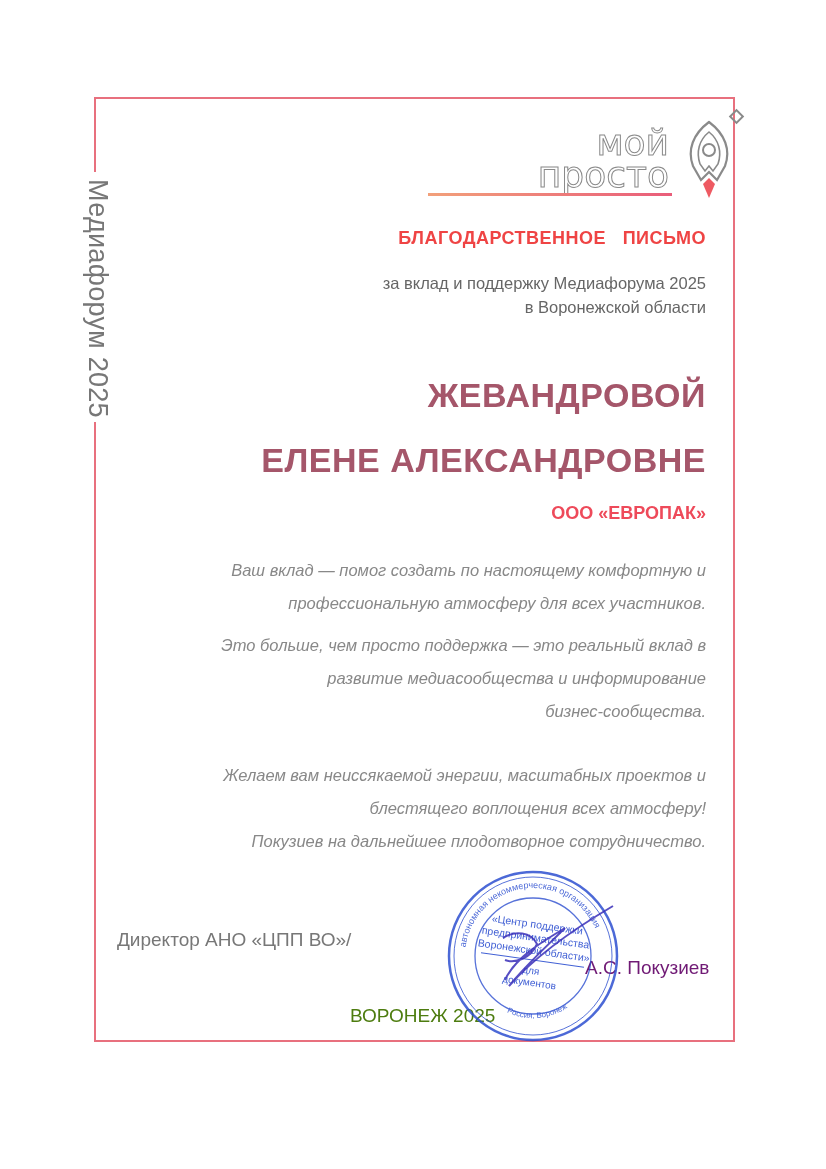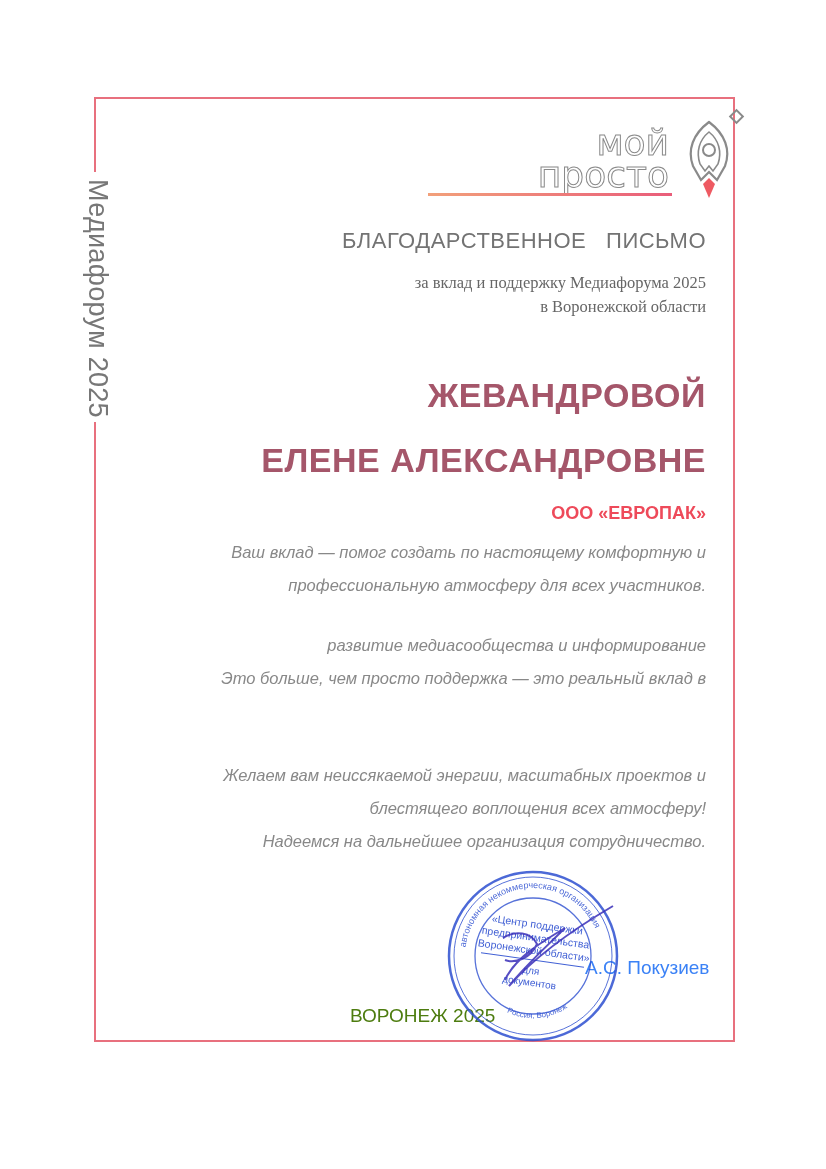--- a/index.html
+++ b/index.html
@@ -28,48 +28,48 @@
     -webkit-text-stroke: 1px #8a8a8a; font-family: "DejaVu Sans", sans-serif; letter-spacing: 0px;
   }
   .logo-word.w1 { top: 18px; }
   .logo-word.w2 { top: 50px; }
   .logo-icon { position: absolute; right: 0; top: 0; width: 66px; height: 92px; }
   .logo-line {
     position: absolute; left: 428px; top: 193px; width: 244px; height: 3px;
     background: linear-gradient(90deg, #f2a07a, #e95d7a);
   }
   .title {
-    position: absolute; right: 120px; top: 228px; font-size: 22px; font-weight: normal;
-    color: #737373; letter-spacing: 0.5px; white-space: pre;
+    position: absolute; right: 120px; top: 228px; font-size: 18px; font-weight: bold;
+    color: #ef4444; letter-spacing: 0.5px; white-space: pre;
   }
   .subtitle {
     position: absolute; right: 120px; top: 271px; text-align: right;
-    font-size: 16.5px; line-height: 24px; color: #666; font-family: Liberation Serif, serif;
+    font-size: 16.5px; line-height: 24px; color: #666;
   }
   .name {
     position: absolute; right: 120px; font-size: 34px; font-weight: bold; color: #a5566a;
     letter-spacing: 0.5px;
   }
   .name.n1 { top: 376px; text-align: right; }
   .name.n2 { top: 441px; }
   .org {
     position: absolute; right: 120px; top: 503px; font-size: 18px; font-weight: bold; color: #ee4a5a;
   }
   .para {
     position: absolute; right: 120px; text-align: right; font-style: italic;
     font-size: 16.5px; line-height: 33px; color: #888;
   }
-  .para.p1 { top: 536px; }
+  .para.p1 { top: 554px; }
   .para.p2 { top: 629px; }
   .para.p3 { top: 759px; }
   .sig {
     position: absolute; left: 117px; top: 926px; font-size: 19px; line-height: 28px; color: #777;
   }
   .sig-name {
-    position: absolute; left: 585px; top: 954px; font-size: 19px; line-height: 28px; color: #3b82f6;
+    position: absolute; left: 585px; top: 954px; font-size: 19px; line-height: 28px; color: #701a75;
   }
   .city {
     position: absolute; left: 350px; top: 1005px; font-size: 19px; color: #4d7c0f;
   }
   .stamp { position: absolute; left: 445px; top: 868px; width: 176px; height: 176px; }
 </style>
 </head>
 <body>
 
 <div class="frame"></div>
@@ -99,30 +99,32 @@
 
 <div class="name n1">ЖЕВАНДРОВОЙ</div>
 <div class="name n2">ЕЛЕНЕ АЛЕКСАНДРОВНЕ</div>
 <div class="org">ООО «ЕВРОПАК»</div>
 
 <div class="para p1">
   <div>Ваш вклад — помог создать по настоящему комфортную и</div>
   <div>профессиональную атмосферу для всех участников.</div>
 </div>
 <div class="para p2">
+  <div>Это больше, чем просто поддержка — это реальный вклад в</div>
   <div>развитие медиасообщества и информирование</div>
-  <div>Это больше, чем просто поддержка — это реальный вклад в</div>
+  <div>бизнес-сообщества.</div>
 </div>
 <div class="para p3">
   <div>Желаем вам неиссякаемой энергии, масштабных проектов и</div>
   <div>блестящего воплощения всех атмосферу!</div>
-  <div>Надеемся на дальнейшее организация сотрудничество.</div>
+  <div>Покузиев на дальнейшее плодотворное сотрудничество.</div>
 </div>
 
 <div class="sig">
+  <div>Директор АНО «ЦПП ВО»/</div>
 </div>
 <div class="sig-name">А.С. Покузиев</div>
 
 <div class="city">ВОРОНЕЖ 2025</div>
 
 <svg class="stamp" viewBox="0 0 176 176">
   <defs>
     <path id="stampTop" d="M 20 88 A 68 68 0 0 1 156 88"></path>
     <path id="stampBottom" d="M 30 110 A 62 62 0 0 0 146 110"></path>
   </defs>

